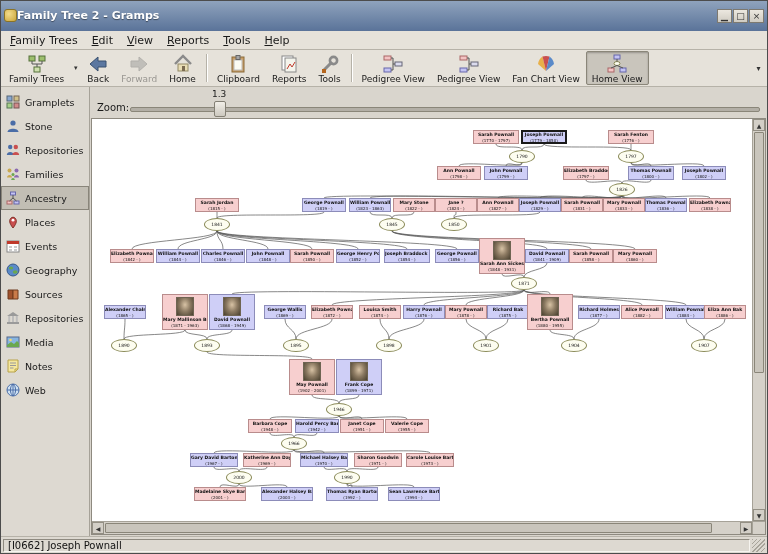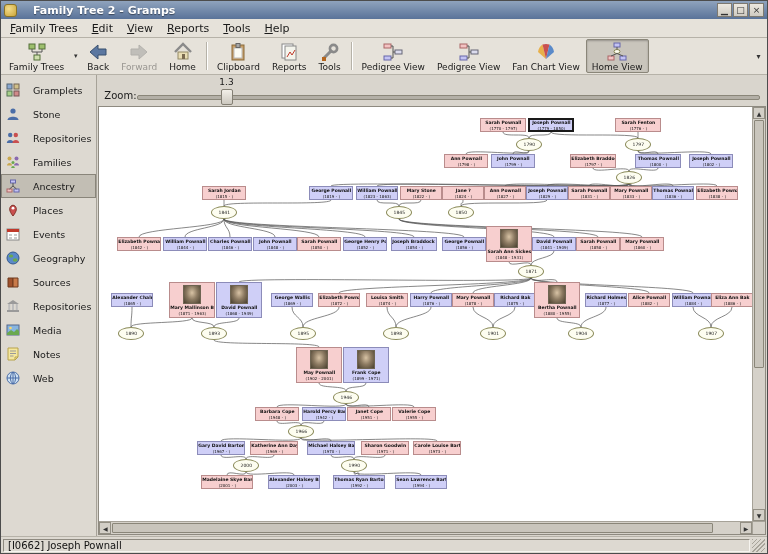--- a/index.html
+++ b/index.html
@@ -1,40 +1,40 @@
 <!DOCTYPE html>
 <html><head>
 <meta charset="utf-8">
 <style>
   *{margin:0;padding:0;box-sizing:border-box}
   html,body{width:768px;height:554px;overflow:hidden}
   body{font-family:"DejaVu Sans","Liberation Sans",sans-serif;background:#9a9a9a}
   .window{width:768px;height:554px;border:1px solid #4c4c4c;display:flex;flex-direction:column;background:#d9d5cd}
   
-  .titlebar{flex:0 0 18px;background:linear-gradient(#8fa3bd,#5a7399);display:flex;align-items:center;padding:0 3px;gap:16px}
+  .titlebar{flex:0 0 18px;background:linear-gradient(#8fa3bd,#5a7399);display:flex;padding:8px 3px;gap:0}
   .win-icon{width:13px;height:13px;border-radius:3px;background:radial-gradient(circle at 35% 35%,#f3dc8a,#caa53a);border:1px solid #8a7326;flex:none}
   .title{color:#fff;font-size:11px;font-weight:bold;flex:1;white-space:nowrap;text-shadow:0 1px 1px rgba(0,0,0,.45)}
   .win-btn{width:15px;height:14px;background:linear-gradient(#ece8e0,#cfcbc2);border:1px solid #7d7970;font-size:9px;line-height:12px;text-align:center;color:#333;margin-left:1px}
   
   .menubar{flex:0 0 19px;background:#e6e2da;border-bottom:1px solid #b6b2a8;display:flex;align-items:center;font-size:11px;color:#1a1a1a;padding-left:2px}
   .menu-item{padding:2px 7px}
   
   .toolbar{flex:0 0 37px;background:#e6e2da;border-bottom:1px solid #b6b2a8;display:flex;align-items:stretch;padding:1px 2px}
   .tb{display:flex;flex-direction:column;align-items:center;justify-content:center;padding:1px 5px 0;font-size:9px;color:#1a1a1a;border:1px solid transparent;border-radius:2px;white-space:nowrap}
   .tb .ticon{width:20px;height:20px}
   .ticon svg,.sicon svg{width:100%;height:100%;display:block}
   .tb.active{background:#c9c5bc;border-color:#8a8679;box-shadow:inset 0 1px 2px rgba(0,0,0,.25)}
   .tb.disabled{opacity:.4}
   .tbsep{width:1px;background:#b6b2a8;margin:3px 4px;box-shadow:1px 0 0 #fff}
   .tb-dd{width:11px;display:flex;align-items:center;justify-content:center;font-size:7px;color:#333}
   .tb-overflow{margin-left:auto;width:13px;display:flex;align-items:center;justify-content:center;font-size:8px;color:#333}
   
   .content{flex:1 1 auto;min-height:0;display:flex}
   .sidebar{flex:0 0 89px;background:#ddd9d1;border-right:1px solid #a6a298;padding-top:3px}
-  .side-item{height:24px;display:flex;align-items:center;gap:13px;padding:0 4px;font-size:9.5px;color:#1a1a1a;border:1px solid transparent}
+  .side-item{height:24px;display:flex;align-items:center;gap:5px;padding:0 4px;font-size:9.5px;color:#1a1a1a;border:1px solid transparent}
   .side-item.selected{background:#c2beb4;border-color:#89857a}
   .sicon{width:14px;height:14px;flex:none}
   .slabel{white-space:nowrap;overflow:hidden}
   .main{flex:1;min-width:0;display:flex;flex-direction:column}
   
   .zoomrow{flex:0 0 31px;position:relative}
   .zoom-label{position:absolute;left:7px;top:15px;font-size:10px;color:#1a1a1a}
   .zoom-value{position:absolute;left:122px;top:2px;font-size:9px;color:#1a1a1a}
   .zoom-track{position:absolute;left:40px;right:7px;top:20px;height:5px;background:#b3afa6;border:1px solid #8a8679;border-radius:2px}
   .zoom-handle{position:absolute;left:124px;top:14px;width:12px;height:16px;background:linear-gradient(#f2efe8,#ccc8bf);border:1px solid #83randomness7f74;border:1px solid #837f74;border-radius:2px}

